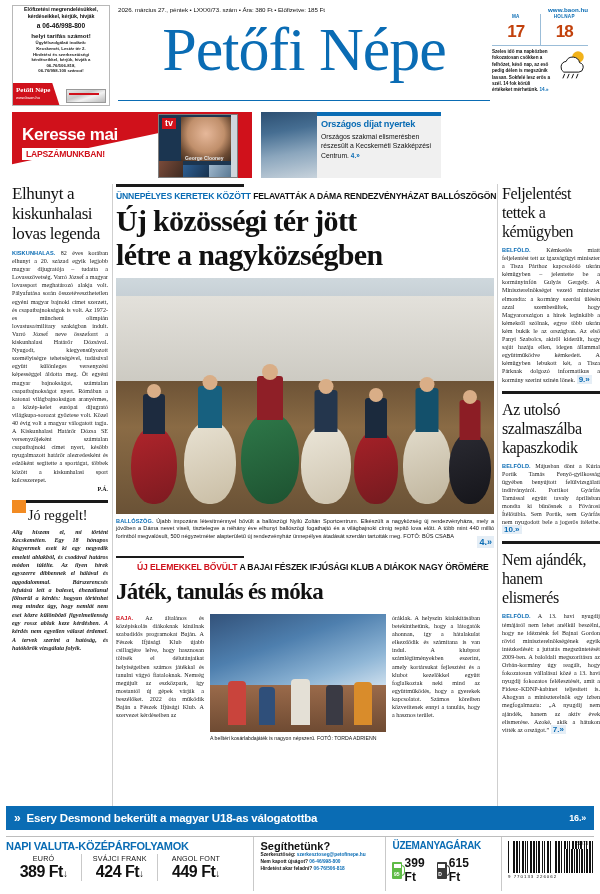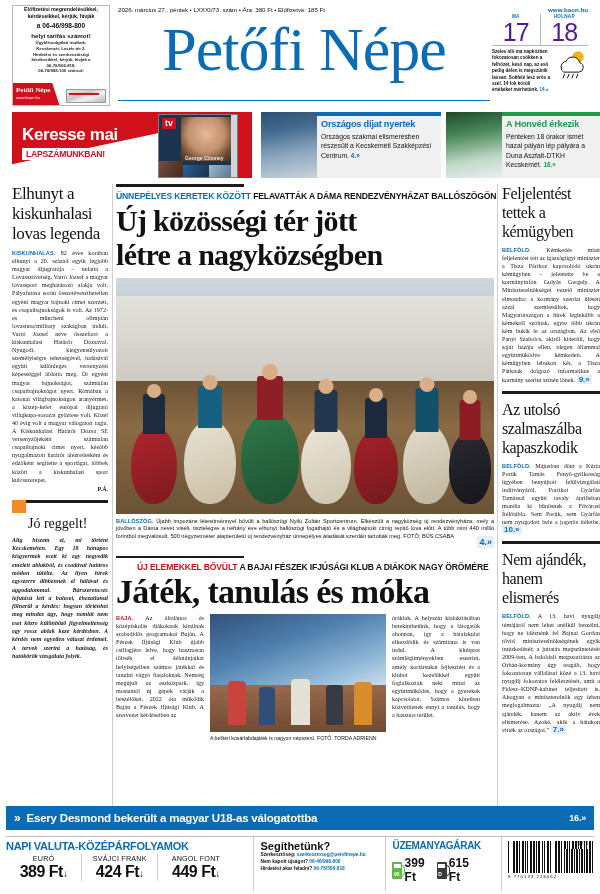--- a/index.html
+++ b/index.html
@@ -163,24 +163,24 @@
   .w-col + .w-col { border-left: 0.7px solid #9bbdd8; }
   .w-label {
     font-family: "Liberation Sans", sans-serif;
     font-weight: bold;
     font-size: 4.6px;
     letter-spacing: 0.3px;
     color: #0a6cb4;
   }
   .w-temp {
     font-family: "Liberation Sans", sans-serif;
-    font-weight: normal;
-    font-size: 25px;
+    font-weight: bold;
+    font-size: 17px;
     line-height: 26px;
-    color: #4c1d95;
+    color: #c2410c;
     letter-spacing: -1px;
   }
   .w-body {
     position: relative;
     margin-top: 3px;
     font-family: "Liberation Sans", sans-serif;
     font-weight: bold;
     font-size: 4.6px;
     line-height: 6.4px;
     color: #111;
@@ -413,21 +413,21 @@
     font-size: 6px;
     text-align: right;
     margin-top: 2px;
   }
 
   
   .goodmorning {
     position: relative;
     margin-top: 8px;
     border-top: 3px solid #1a1a1a;
-    padding-top: 13px;
+    padding-top: 5px;
   }
   .gm-tab {
     position: absolute;
     left: 0; top: -3px;
     width: 14px; height: 13px;
     background: #f28b22;
   }
   .gm-title {
     font-family: "Liberation Serif", serif;
     font-size: 14px;
@@ -465,21 +465,21 @@
   }
   .lead-head {
     font-family: "Liberation Serif", serif;
     font-size: 30px;
     line-height: 34px;
     letter-spacing: -0.7px;
     margin: 3px 0 6px 0;
     color: #111;
   }
   .lead-head.two {
-    font-size: 34px;
+    font-size: 23px;
     line-height: 33px;
   }
   .main-photo {
     position: relative;
     width: 378px; height: 236px;
     overflow: hidden;
     background: #7e5a3a;
   }
   .mp-sky {
     position: absolute; left:0; top:0; width:100%; height:46%;
@@ -845,29 +845,20 @@
     <div class="teaser t1">
       <div class="tz-photo"></div>
       <div class="tz-bar"></div>
       <div class="tz-title">Országos díjat nyertek</div>
       <div class="tz-text">
         <span>Országos szakmai elismerésben részesült a Kecskeméti Szakképzési Centrum.</span>
         <span class="tz-page">4.»</span>
       </div>
     </div>
 
-    <div class="teaser t2">
-      <div class="tz-photo"></div>
-      <div class="tz-bar"></div>
-      <div class="tz-title">A Honvéd érkezik</div>
-      <div class="tz-text">
-        <span>Pénteken 18 órakor ismét hazai pályán lép pályára a Duna Aszfalt-DTKH Kecskemét.</span>
-        <span class="tz-page">16.»</span>
-      </div>
-    </div>
   </div>
 
   <div class="content">
 
     <div class="vrule" style="left:106px;"></div>
     <div class="vrule" style="left:491px;"></div>
 
     <div class="col-left">
       <h2 class="art-head">Elhunyt a kiskunhalasi lovas legenda</h2>
       <div class="body-text">

